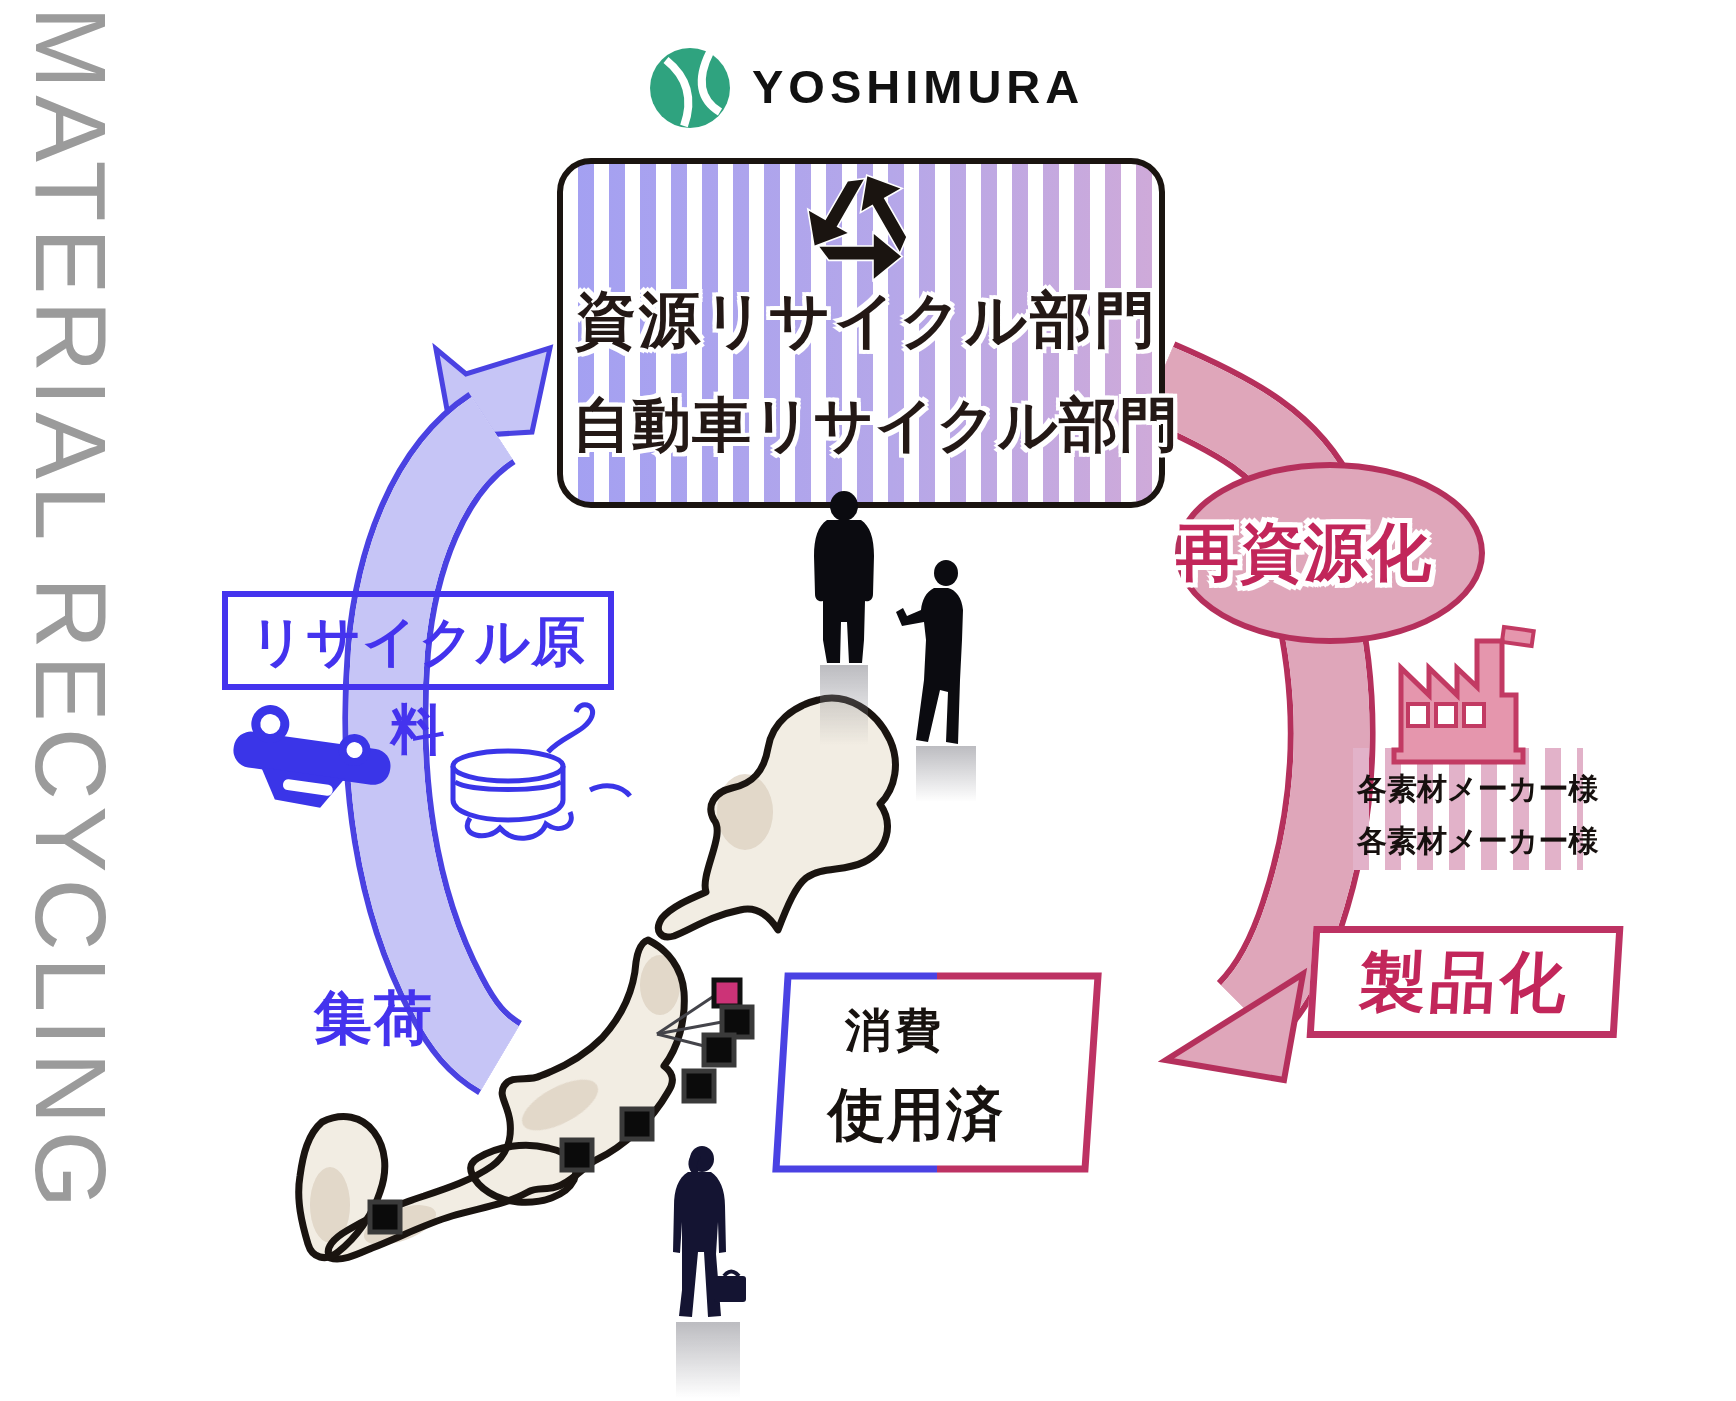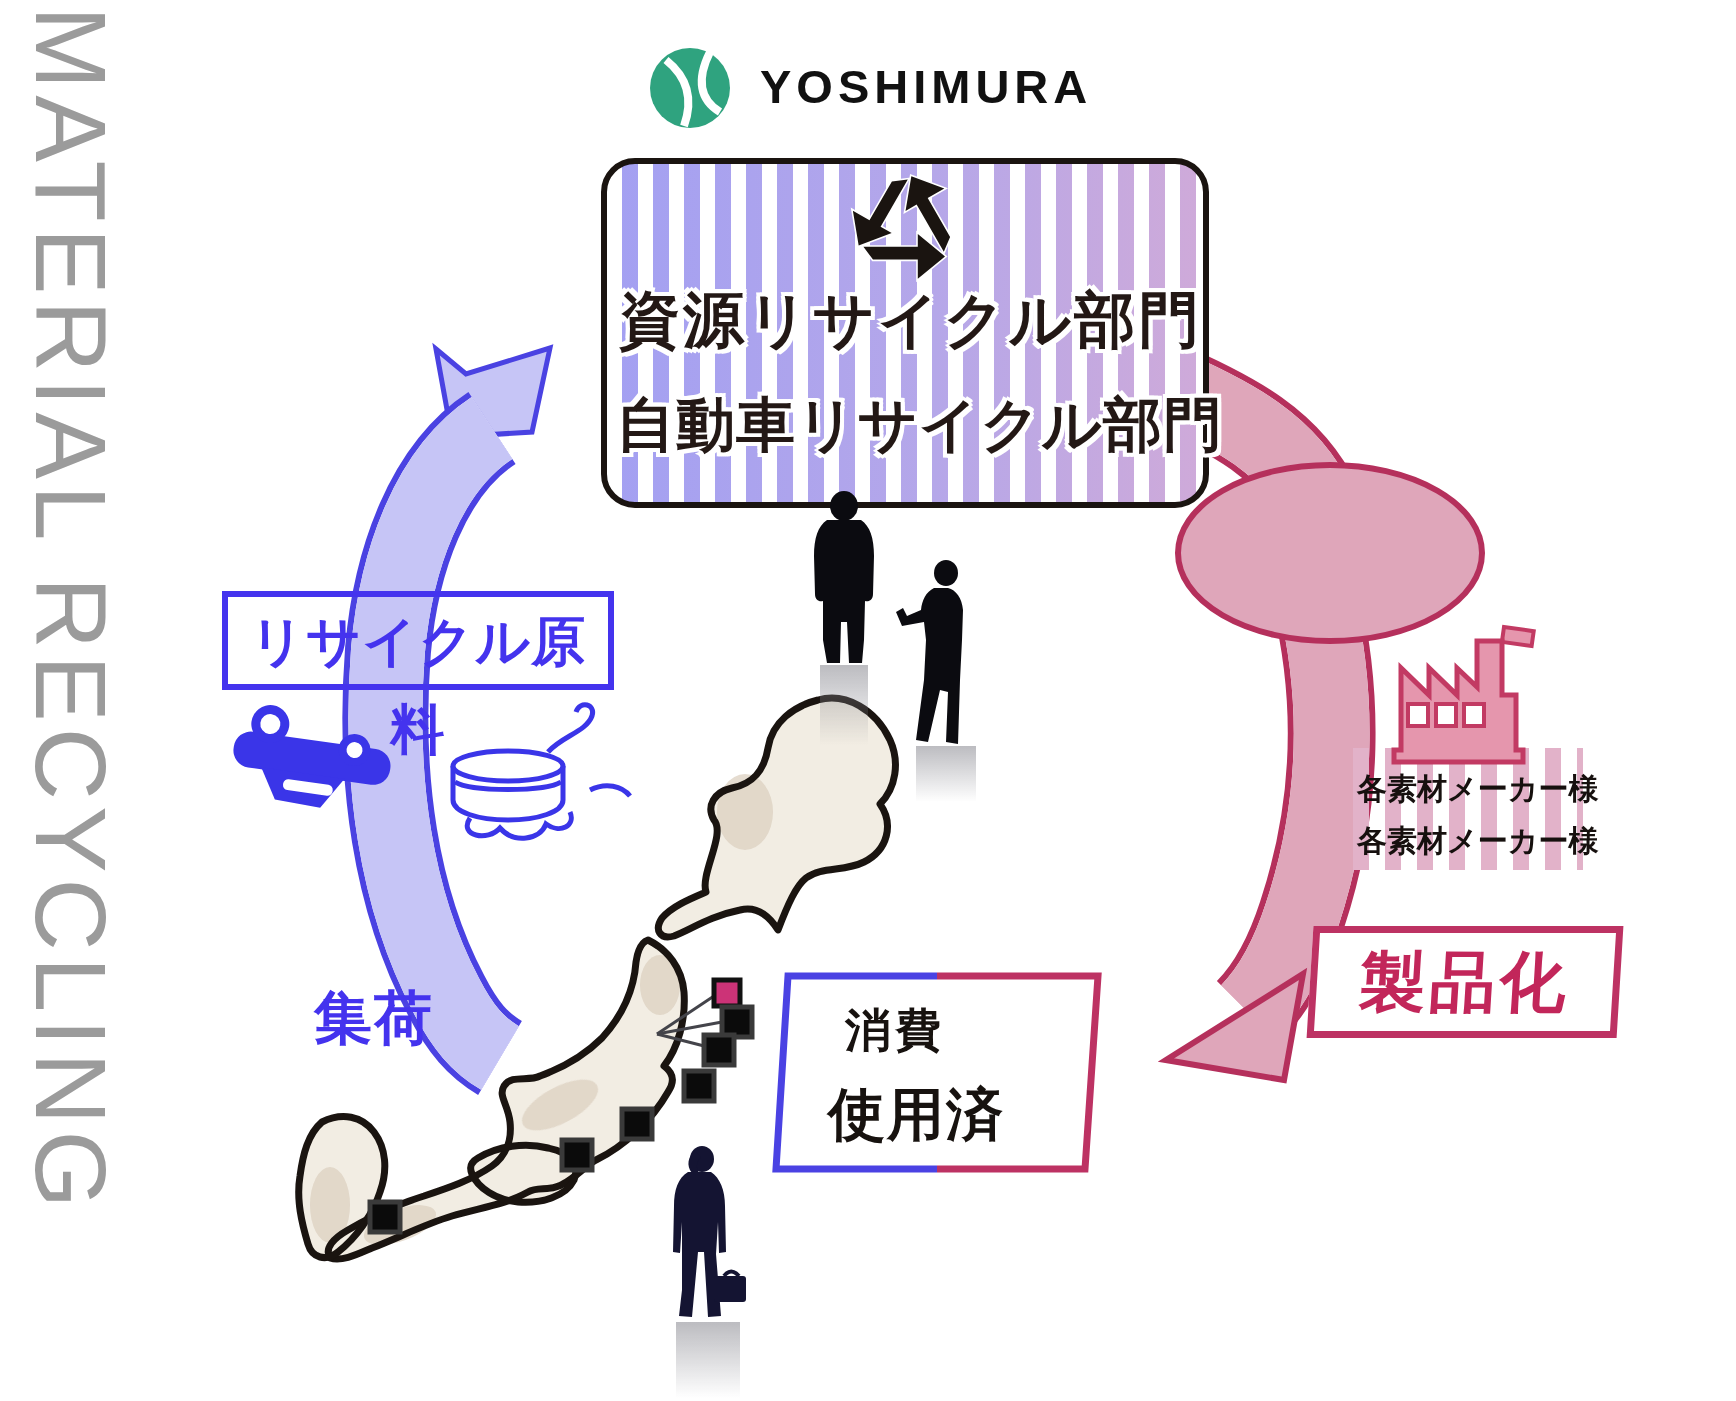--- a/index.html
+++ b/index.html
@@ -7,28 +7,28 @@
           font-family:"Liberation Sans","DejaVu Sans",sans-serif;}
   .abs{position:absolute;}
   
   #watermark{left:128px;top:6px;transform:rotate(90deg);transform-origin:0 0;
              font-size:100px;letter-spacing:6px;color:#9b9b9b;white-space:nowrap;
              font-weight:400;z-index:1;}
   
   #base-svg{left:0;top:0;z-index:2;}
   #figures-svg{left:0;top:0;z-index:30;pointer-events:none;}
   
-  #logo{left:648px;top:42px;display:flex;gap:28px;align-items:flex-start;z-index:10;}
+  #logo{left:648px;top:42px;display:flex;gap:20px;align-items:flex-start;z-index:10;}
   #logo .brand{font-size:47px;font-weight:bold;color:#111;letter-spacing:5px;padding-top:17px;}
   
   #main-box{left:557px;top:158px;width:608px;height:350px;box-sizing:border-box;
             border:6px solid #1a1410;border-radius:34px;z-index:10;
             background-image:
               repeating-linear-gradient(90deg,#ffffff 0 15px,rgba(255,255,255,0) 15px 31px),
-              linear-gradient(90deg,#a3a0f2 0%,#b5a7e9 55%,#cfaad9 100%); margin-left: 44px;}
+              linear-gradient(90deg,#a3a0f2 0%,#b5a7e9 55%,#cfaad9 100%);}
   .outline-dark{color:#231815;
       text-shadow:-4px -4px 0 #fff,4px -4px 0 #fff,-4px 4px 0 #fff,4px 4px 0 #fff,
                   -4px 0 0 #fff,4px 0 0 #fff,0 -4px 0 #fff,0 4px 0 #fff;}
   .outline-pink{color:#c2265a;
       text-shadow:-5px -5px 0 #fff,5px -5px 0 #fff,-5px 5px 0 #fff,5px 5px 0 #fff,
                   -5px 0 0 #fff,5px 0 0 #fff,0 -5px 0 #fff,0 5px 0 #fff;}
   #division1{left:12px;top:116px;font-size:61px;font-weight:800;letter-spacing:3px;white-space:nowrap;}
   #division2{left:9px;top:222px;font-size:59px;font-weight:800;letter-spacing:1px;white-space:nowrap;}
   #recycle-icon-wrap{left:50%;top:-8px;transform:translateX(-50%);}
   
@@ -210,20 +210,21 @@
         </g>
       </svg>
     </div>
     <div class="abs outline-dark" id="division1">資源リサイクル部門</div>
     <div class="abs outline-dark" id="division2">自動車リサイクル部門</div>
   </div>
 
   <div class="abs" id="material-label">リサイクル原料</div>
   <div class="abs" id="stage-label">集荷</div>
 
+  <div class="abs outline-pink" id="bubble-label">再資源化</div>
   <div class="abs" id="makers">
     <div>各素材メーカー様</div>
     <div>各素材メーカー様</div>
   </div>
   <div class="abs" id="product-box">製品化</div>
 
   <div class="abs" id="consume1">消費</div>
   <div class="abs" id="consume2">使用済</div>
 
   <svg class="abs" id="figures-svg" width="1736" height="1401" viewBox="0 0 1736 1401">

